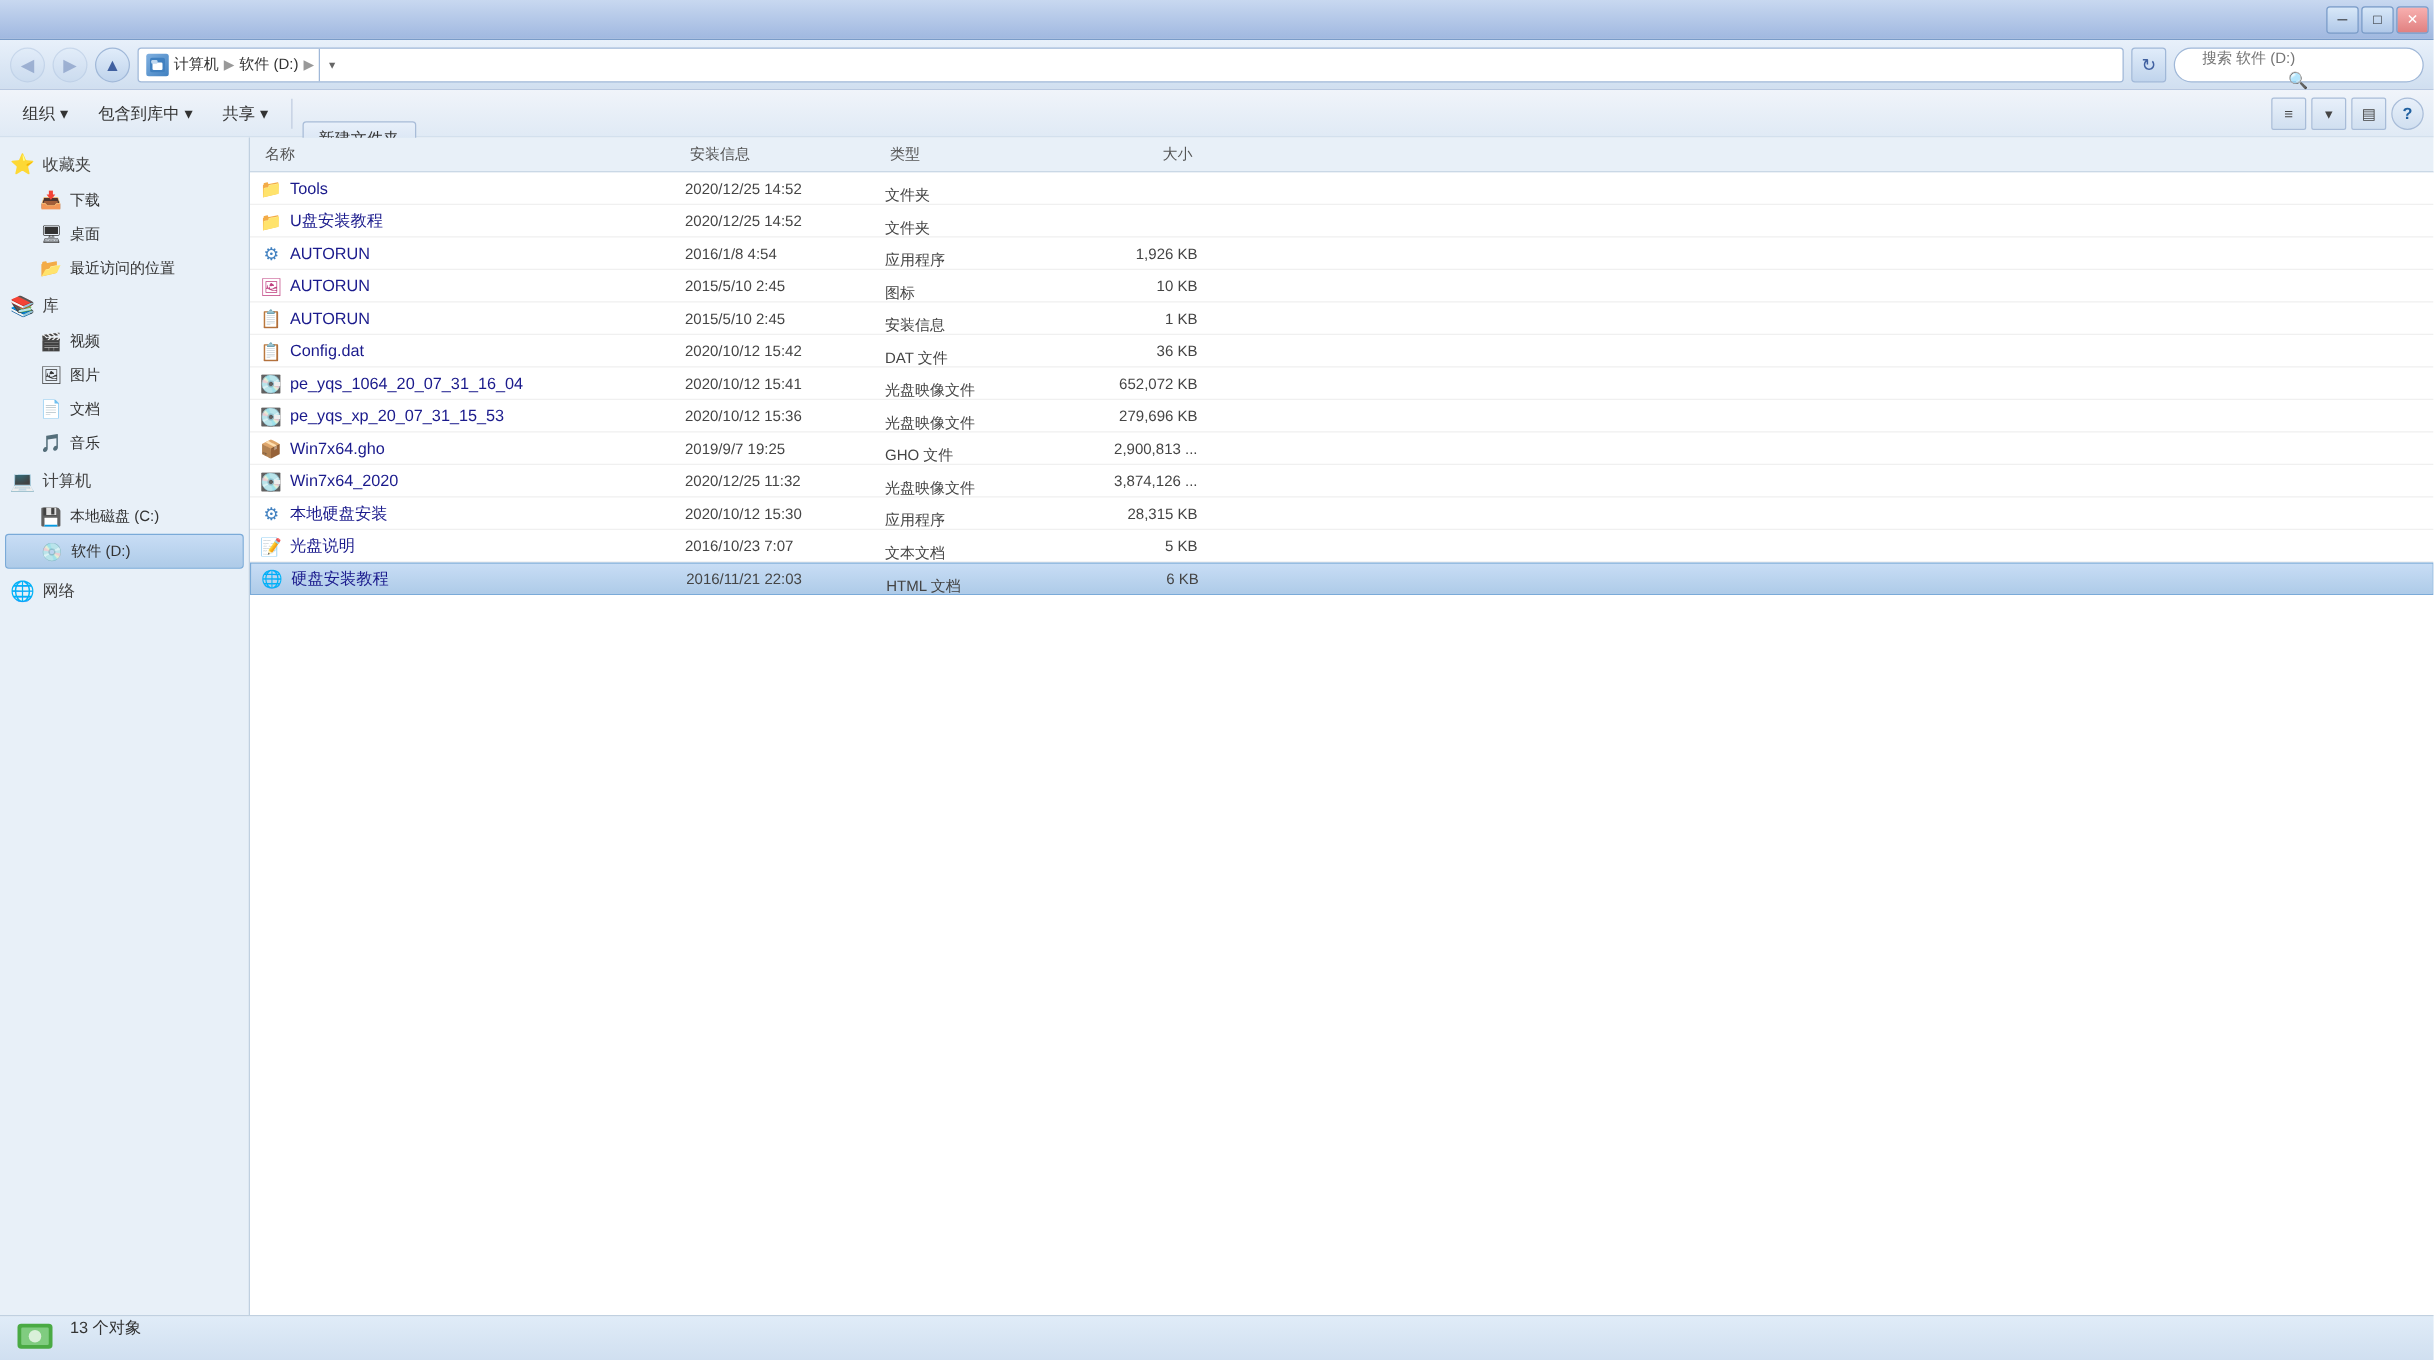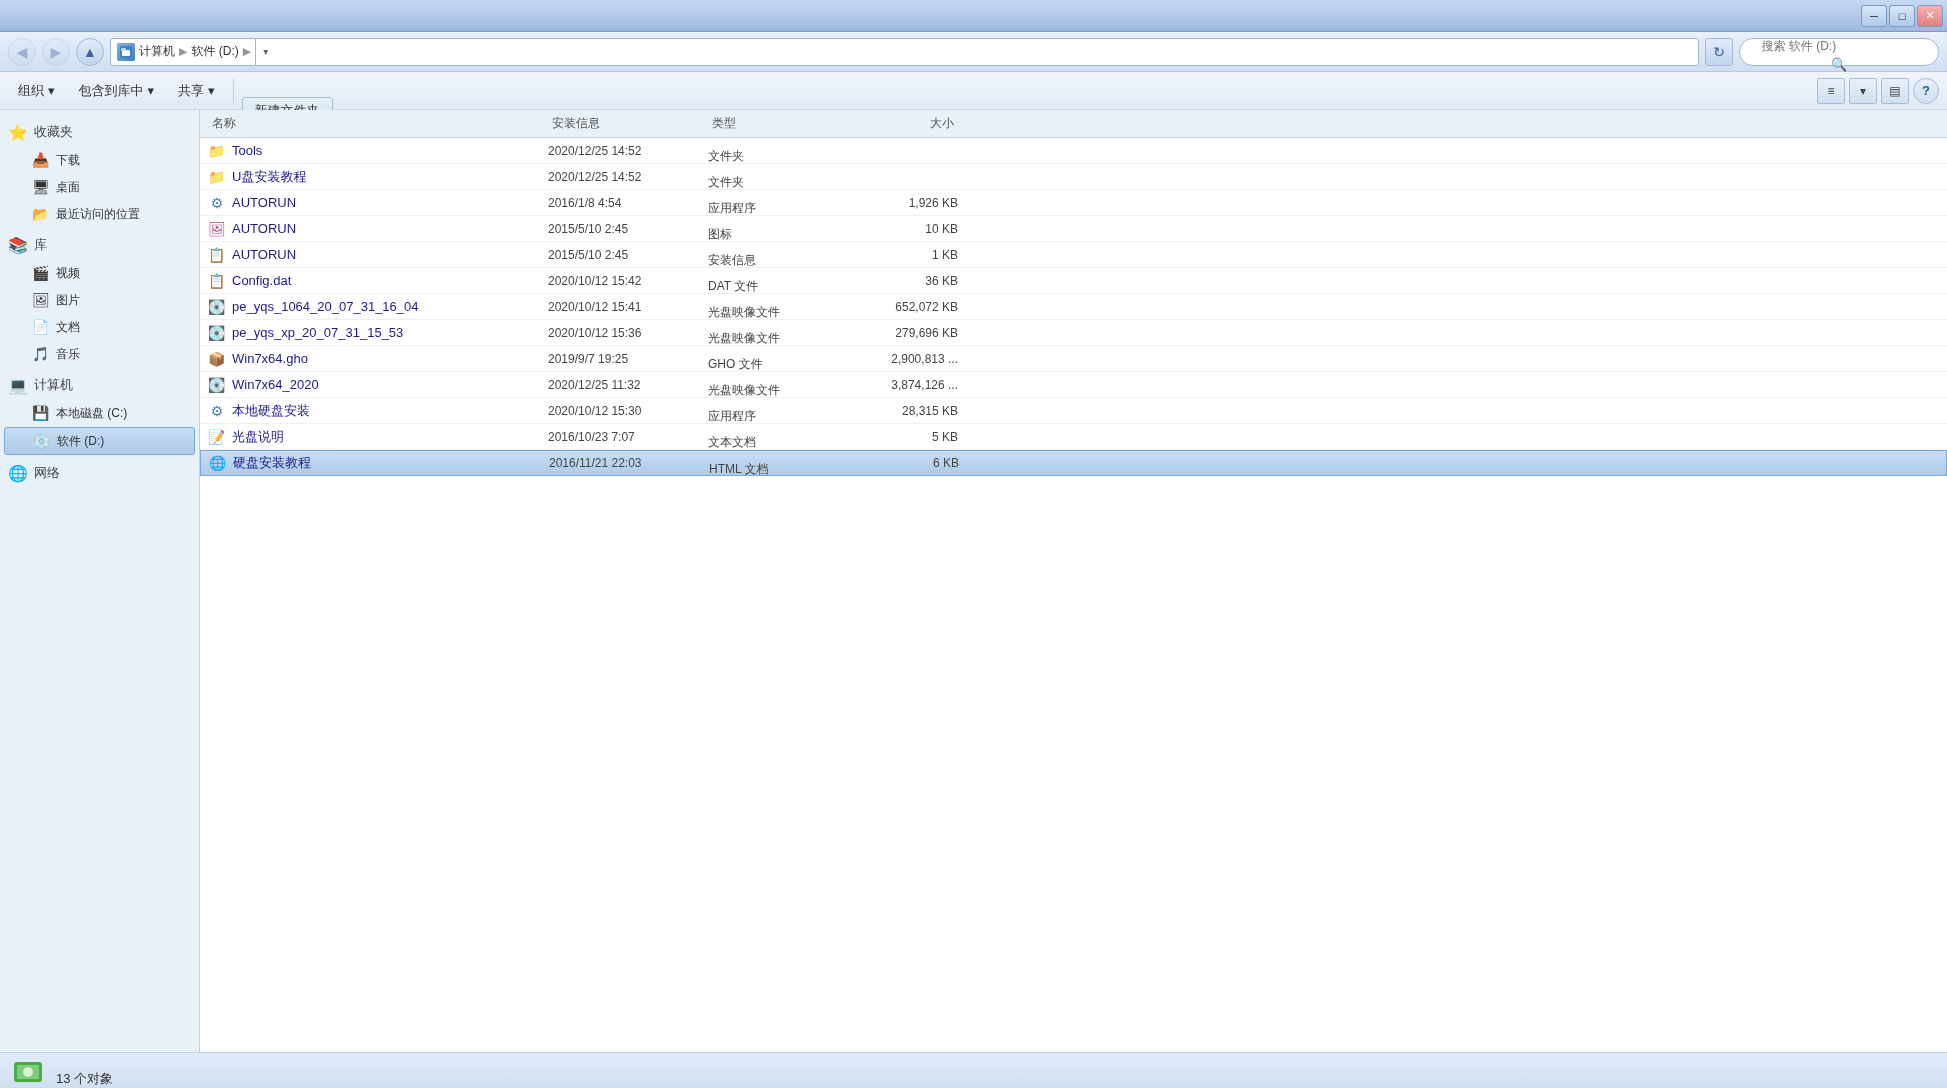--- a/index.html
+++ b/index.html
@@ -349,21 +349,21 @@
       font-size: 14px;
       flex-shrink: 0;
     }
 
     
     .status-bar {
       height: 36px;
       background: linear-gradient(to bottom, #e0ecf8, #d0dff0);
       border-top: 1px solid #c0d0e0;
       display: flex;
-      align-items: flex-end;
+      align-items: flex-start;
       padding: 0 12px;
       gap: 12px;
     }
     .status-icon {
       width: 32px;
       height: 32px;
       display: flex;
       align-items: center;
       justify-content: center;
     }

